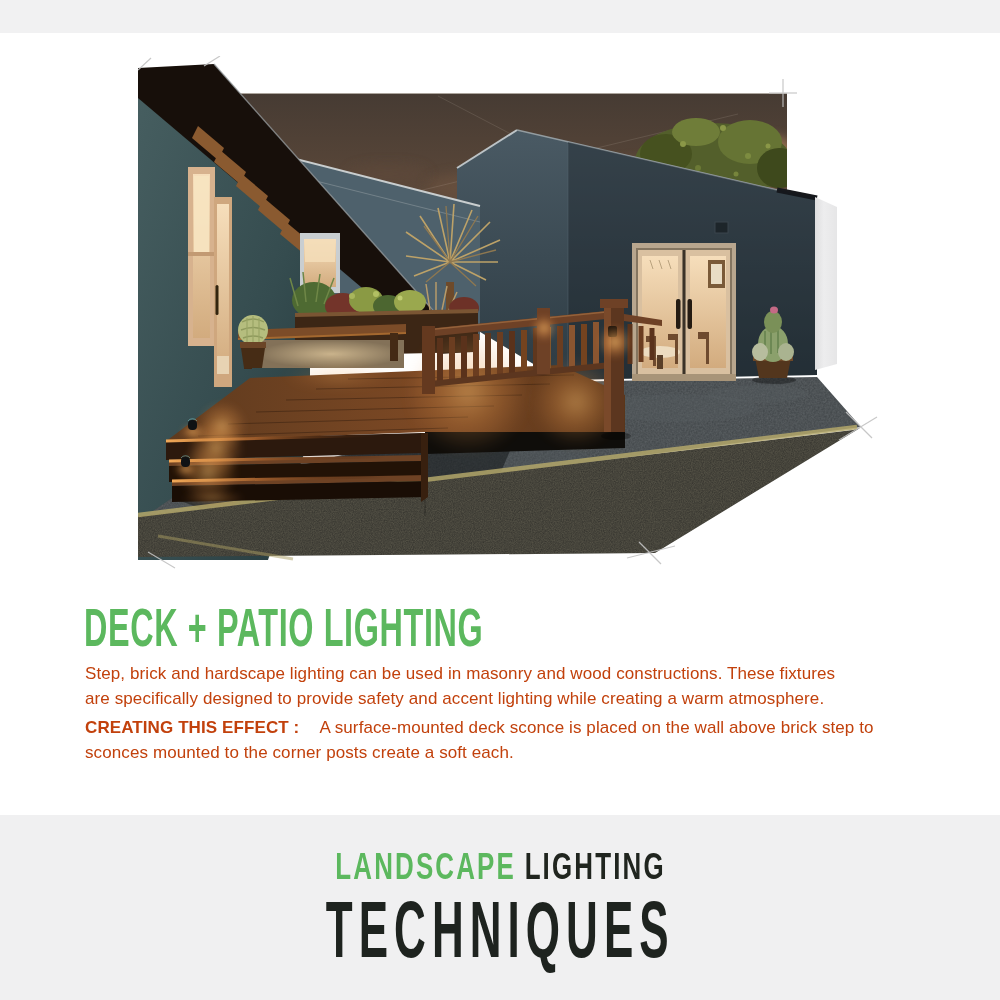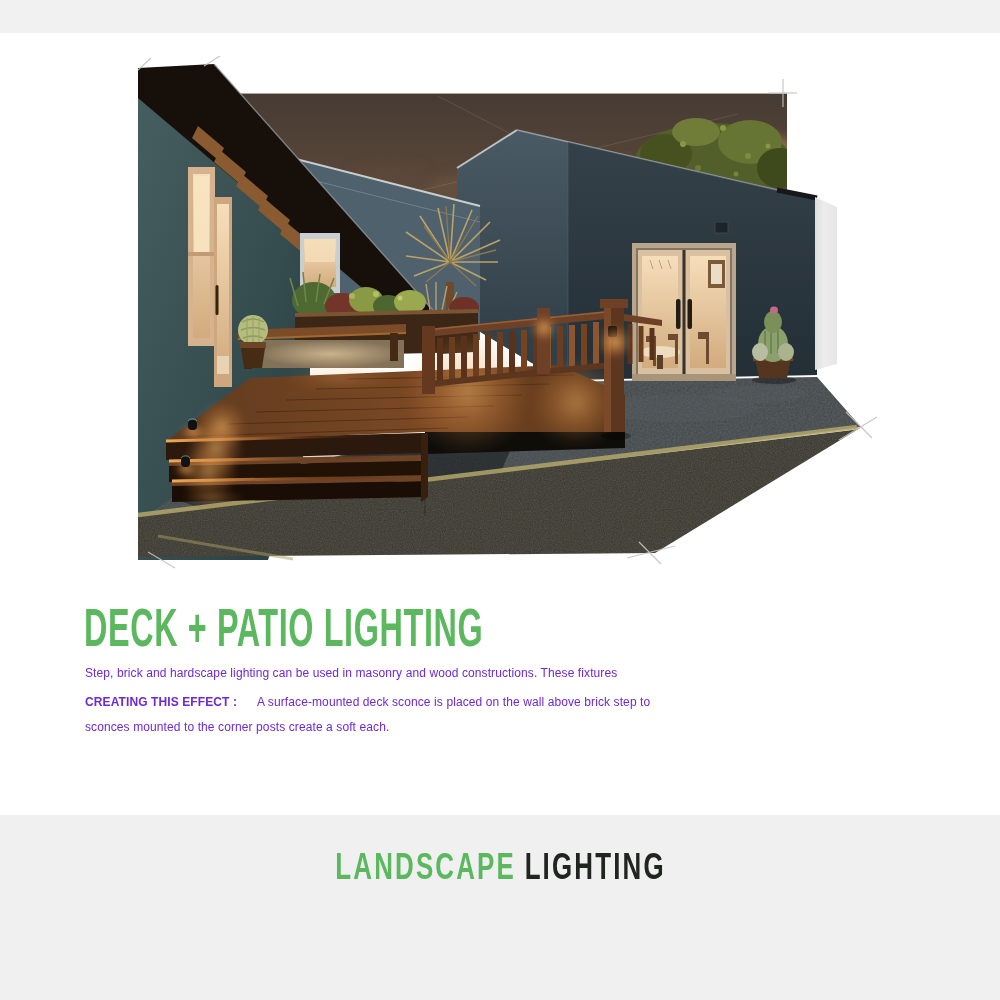--- a/index.html
+++ b/index.html
@@ -8,21 +8,21 @@
     background:#ffffff;font-family:"Liberation Sans",sans-serif;
   }
   .topbar{position:absolute;top:0;left:0;width:1000px;height:33px;background:#f1f1f2;}
   .hero{position:absolute;left:138px;top:56px;width:740px;height:516px;}
   .heading{
     position:absolute;left:84px;top:600px;margin:0;
     font-size:54px;font-weight:bold;line-height:54px;letter-spacing:1px;
     color:#5cb85e;white-space:nowrap;
     transform:scaleX(0.60);transform-origin:0 0;
   }
-  .copy{position:absolute;left:85px;top:661px;color:#6d28d9;font-size:12px;line-height:25px;letter-spacing:0.1px;}
+  .copy{position:absolute;left:85px;top:661px;color:#c2410c;font-size:17px;line-height:25px;letter-spacing:0.1px;}
   .copy .line{white-space:nowrap;}
   .p2{margin-top:4px;}
   .p2-label{font-weight:bold;margin-right:20px;}
   .footer-band{position:absolute;left:0;top:815px;width:1000px;height:236px;background:#f0f0f1;text-align:center;}
   .brand-line{
     margin-top:34px;font-weight:bold;font-size:36px;line-height:36px;letter-spacing:3px;white-space:nowrap;
   }
   .brand-scale{display:inline-block;transform:scaleX(0.72);transform-origin:50% 0;}
   .word-green{color:#5cb85e;margin-right:12px;}
   .word-dark{color:#20251f;}
@@ -385,22 +385,24 @@
     <line x1="501" y1="486" x2="523" y2="508"></line>
     <line x1="10" y1="496" x2="37" y2="512"></line>
   </g>
 </svg>
 
 <h1 class="heading">DECK + PATIO LIGHTING</h1>
 
 <div class="copy">
   <div class="p1">
     <div class="line">Step, brick and hardscape lighting can be used in masonry and wood constructions. These fixtures</div>
+    <div class="line">are specifically designed to provide safety and accent lighting while creating a warm atmosphere.</div>
   </div>
   <div class="p2">
     <div class="line"><span class="p2-label">CREATING THIS EFFECT :</span><span>A surface-mounted deck sconce is placed on the wall above brick step to</span></div>
     <div class="line">sconces mounted to the corner posts create a soft each.</div>
   </div>
 </div>
 
 <div class="footer-band">
   <div class="brand-line"><span class="brand-scale"><span class="word-green">LANDSCAPE</span><span class="word-dark">LIGHTING</span></span></div>
+  <div class="footer-title"><span class="title-scale">TECHNIQUES</span></div>
 </div>
 
 </body></html>

